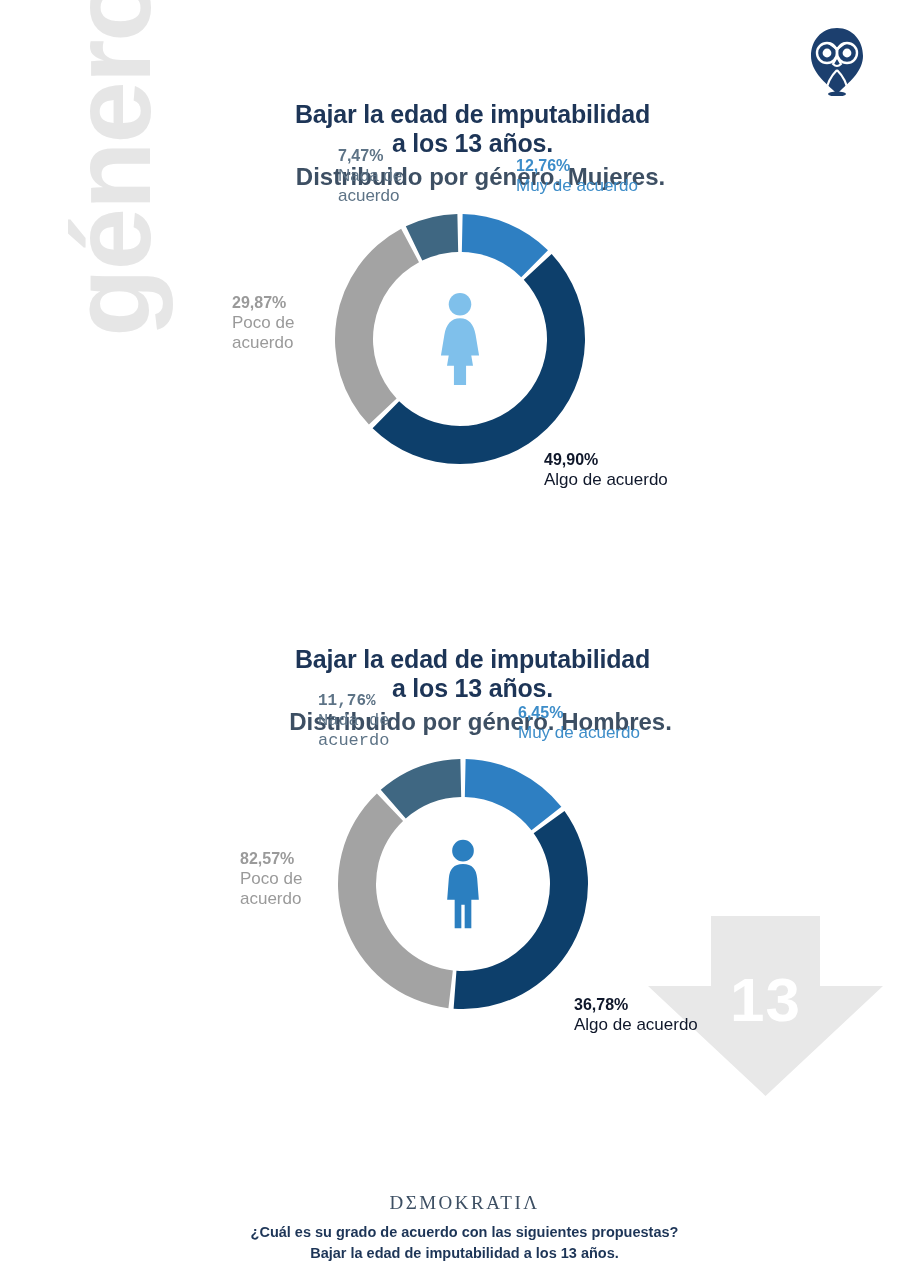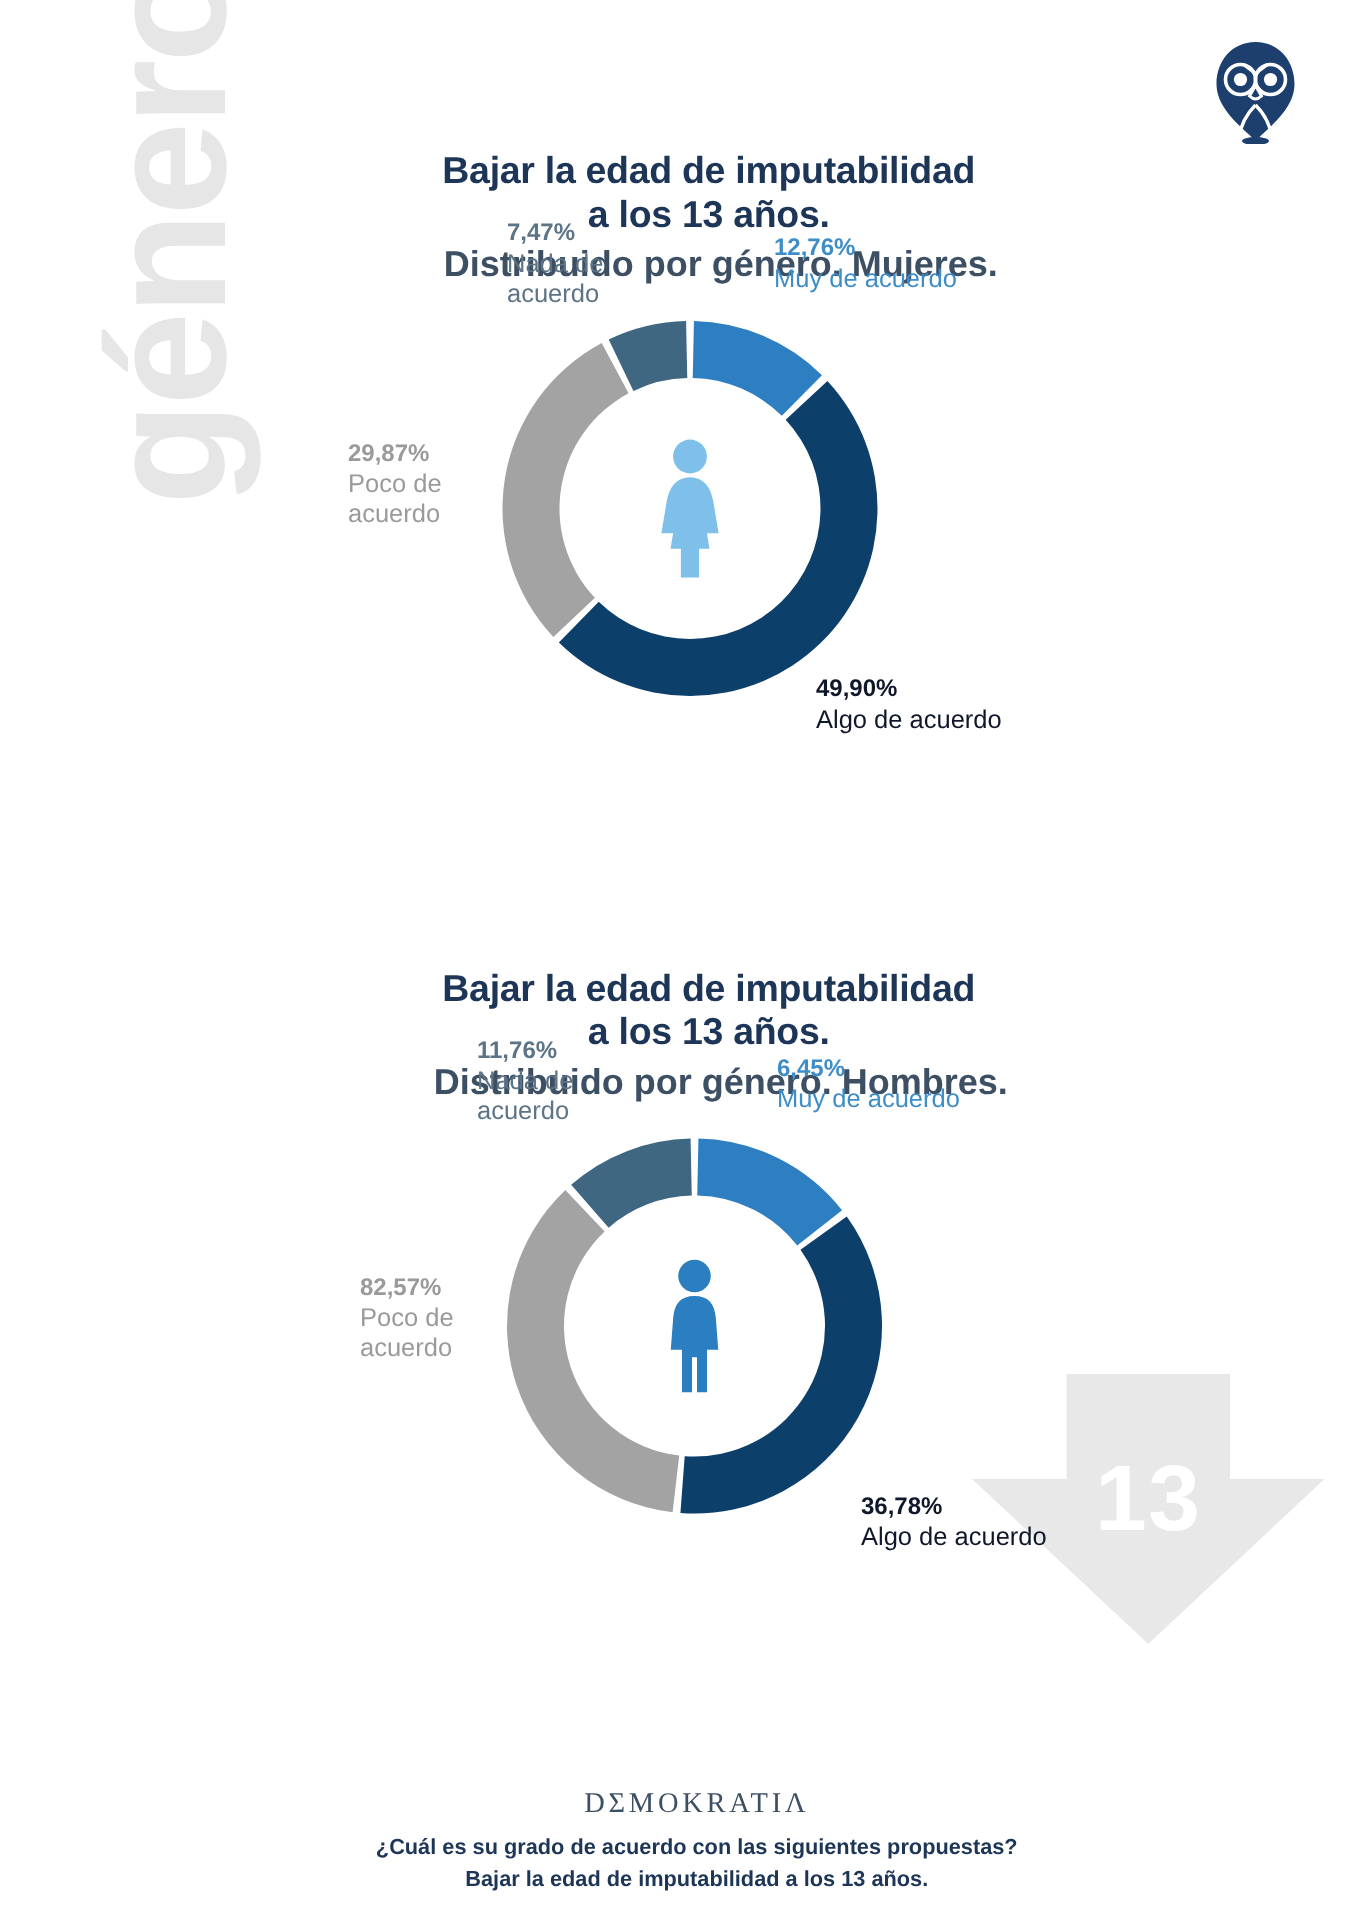--- a/index.html
+++ b/index.html
@@ -145,21 +145,21 @@
   .lbl-poco  { color: #9a9a9a; }
   .lbl-algo  { color: #0f172a; }
 
   
   #c1-lbl-nada { left: 338px; top: -62px; }
   #c1-lbl-muy  { left: 516px; top: -52px; }
   #c1-lbl-poco { left: 232px; top: 85px;  }
   #c1-lbl-algo { left: 544px; top: 242px; }
 
   
-  #c2-lbl-nada { left: 318px; top: -62px; }
+  #c2-lbl-nada { left: 318px; top: -62px; font-family: Liberation Mono, monospace; }
   #c2-lbl-muy  { left: 518px; top: -50px; }
   #c2-lbl-poco { left: 240px; top: 96px;  }
   #c2-lbl-algo { left: 574px; top: 242px; }
 
   
   .footer {
     position: absolute;
     left: 0;
     top: 1192px;
     width: 905px;

